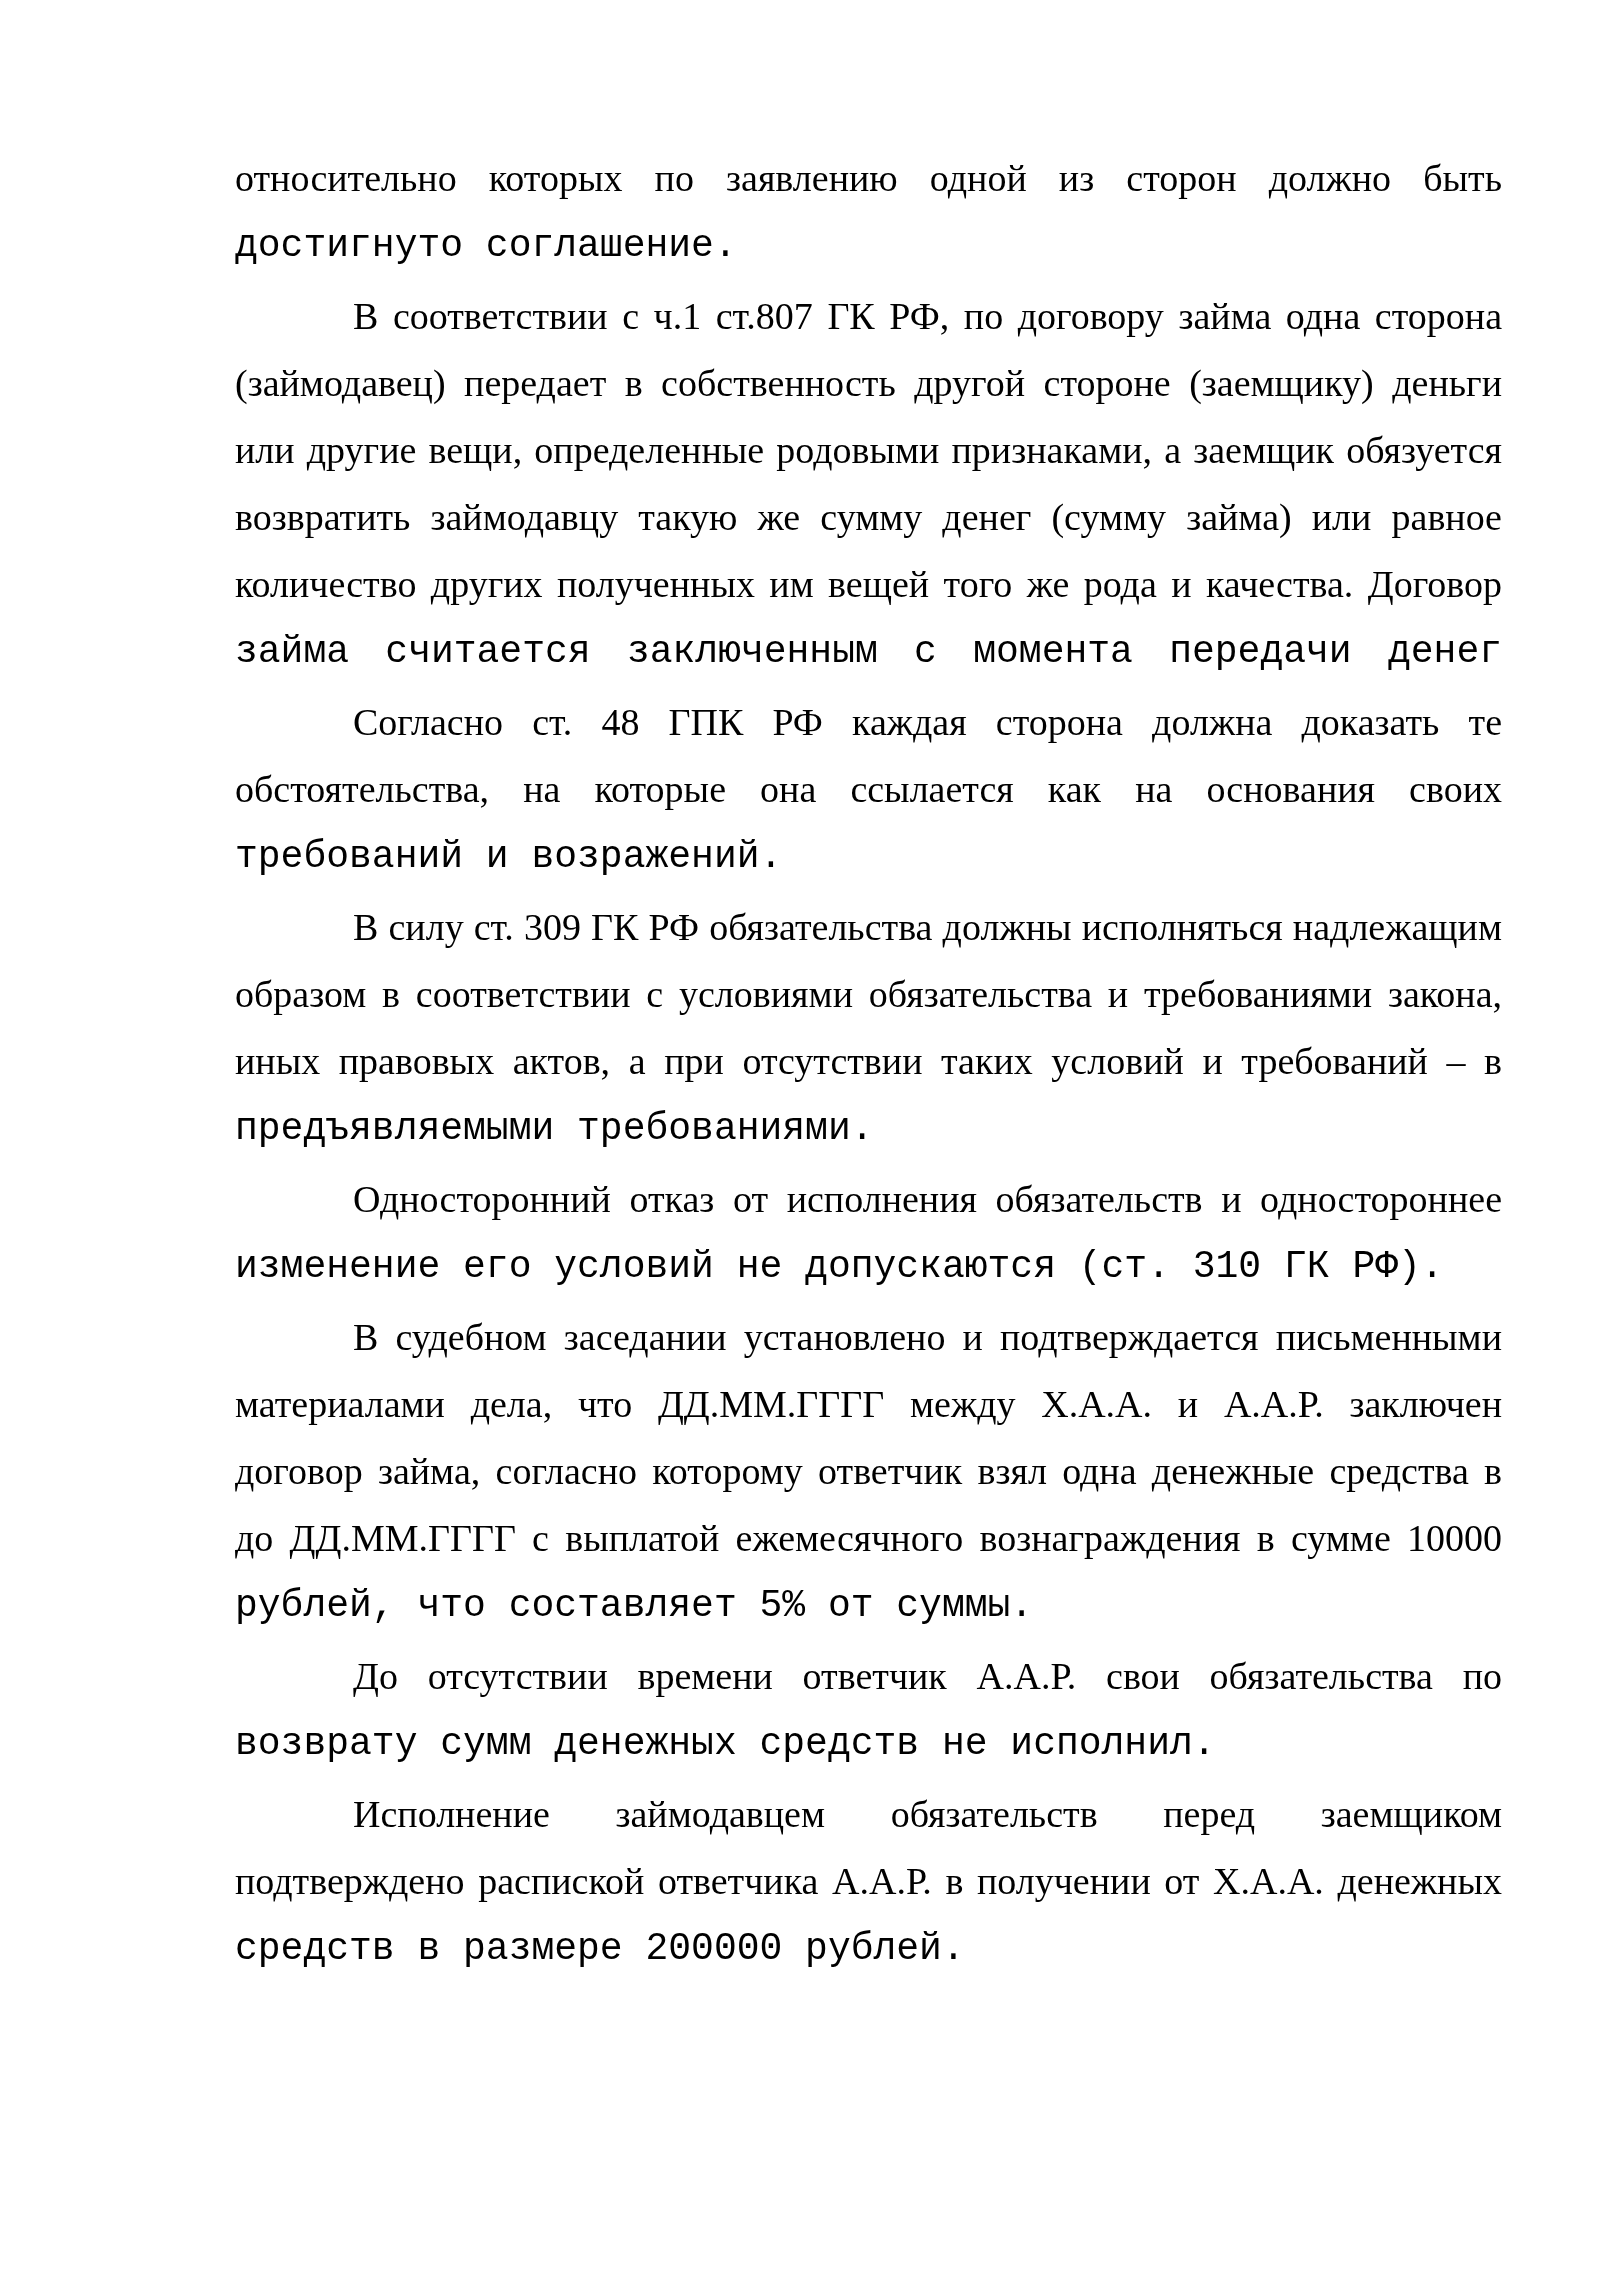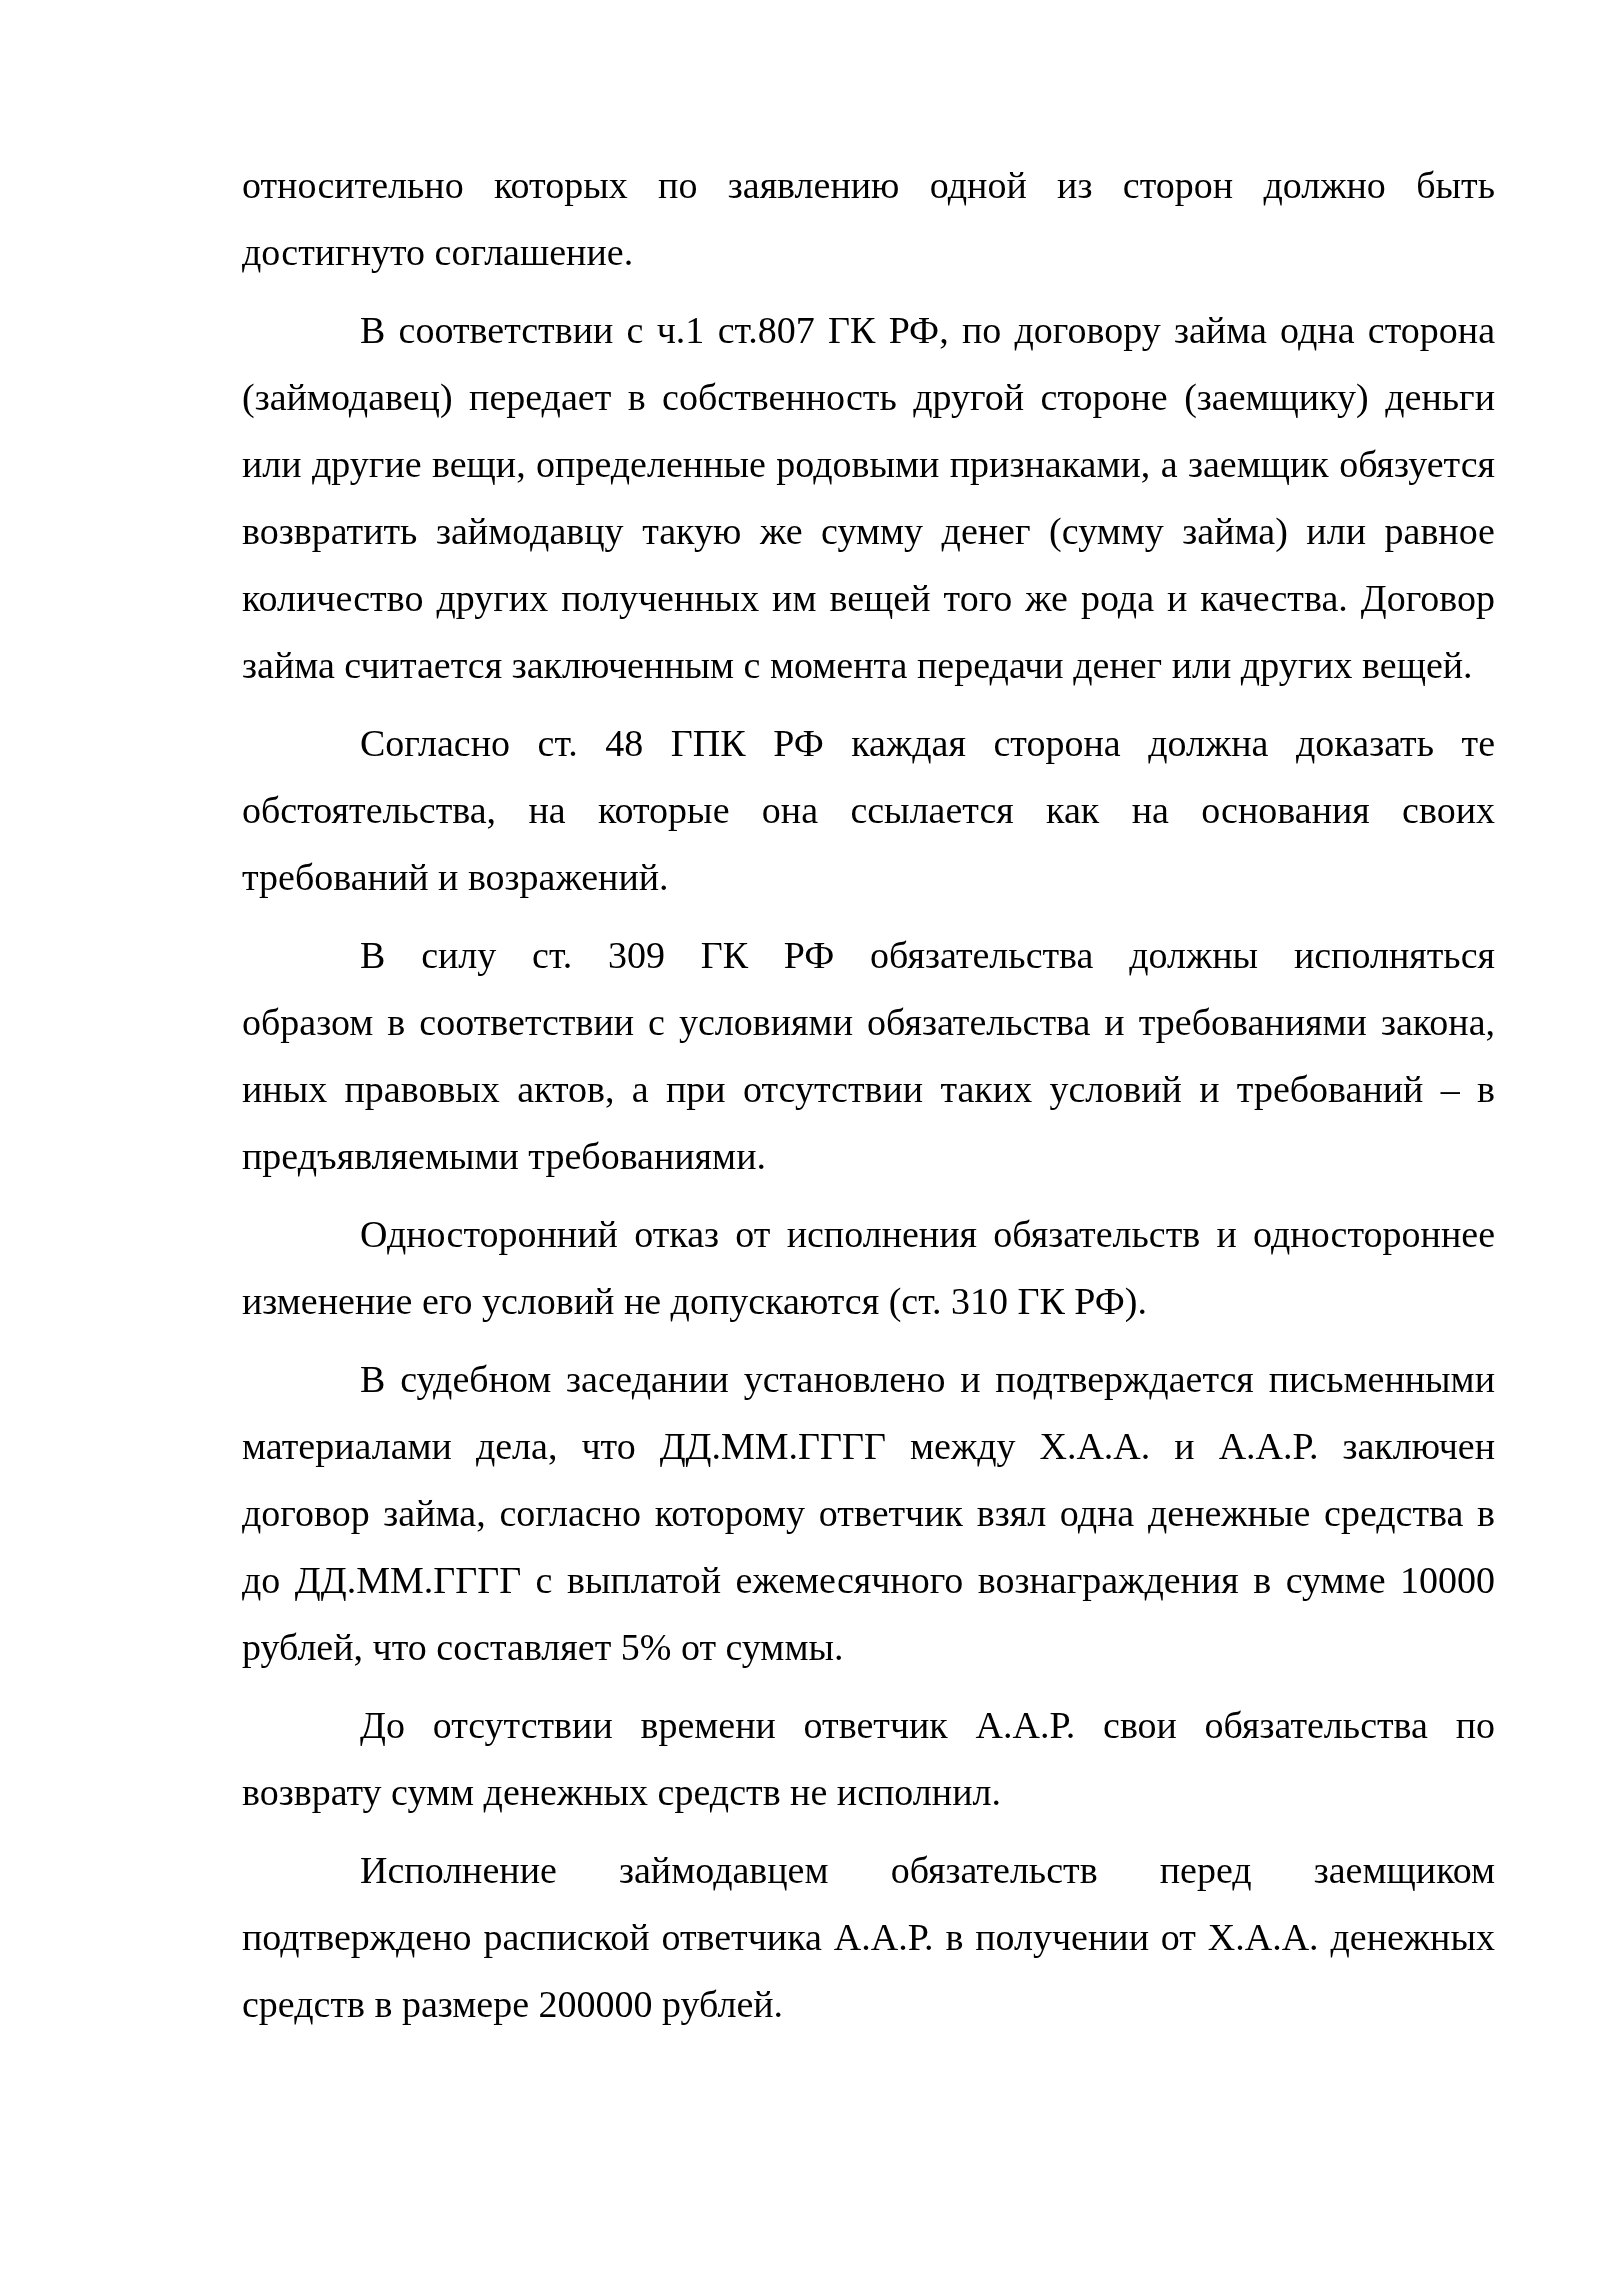--- a/index.html
+++ b/index.html
@@ -16,37 +16,38 @@
     background: #ffffff;
     overflow: hidden;
   }
   .doc-body {
     position: absolute;
     left: 231px;
     top: 141px;
     width: 1275px;
   }
   .paragraph {
-    margin: 11px;
+    margin: 4px;
     padding: 0;
   }
   .text-line {
     font-family: "Liberation Serif", "DejaVu Serif", serif;
     font-size: 38px;
     line-height: 67px;
     height: 67px;
     color: #000000;
     text-align: justify;
     text-align-last: justify;
     white-space: normal;
     overflow: hidden;
     hyphens: none;
   }
   .text-line.para-end {
     text-align-last: left;
+    font-family: Liberation Mono, monospace;
   }
   .text-line.para-start-indent {
     text-indent: 118px;
   }
 </style>
 </head>
 <body>
 
 <div class="page" style="background: rgb(255, 255, 255);">
   <div class="doc-body" style="color: rgb(0, 0, 0);">

